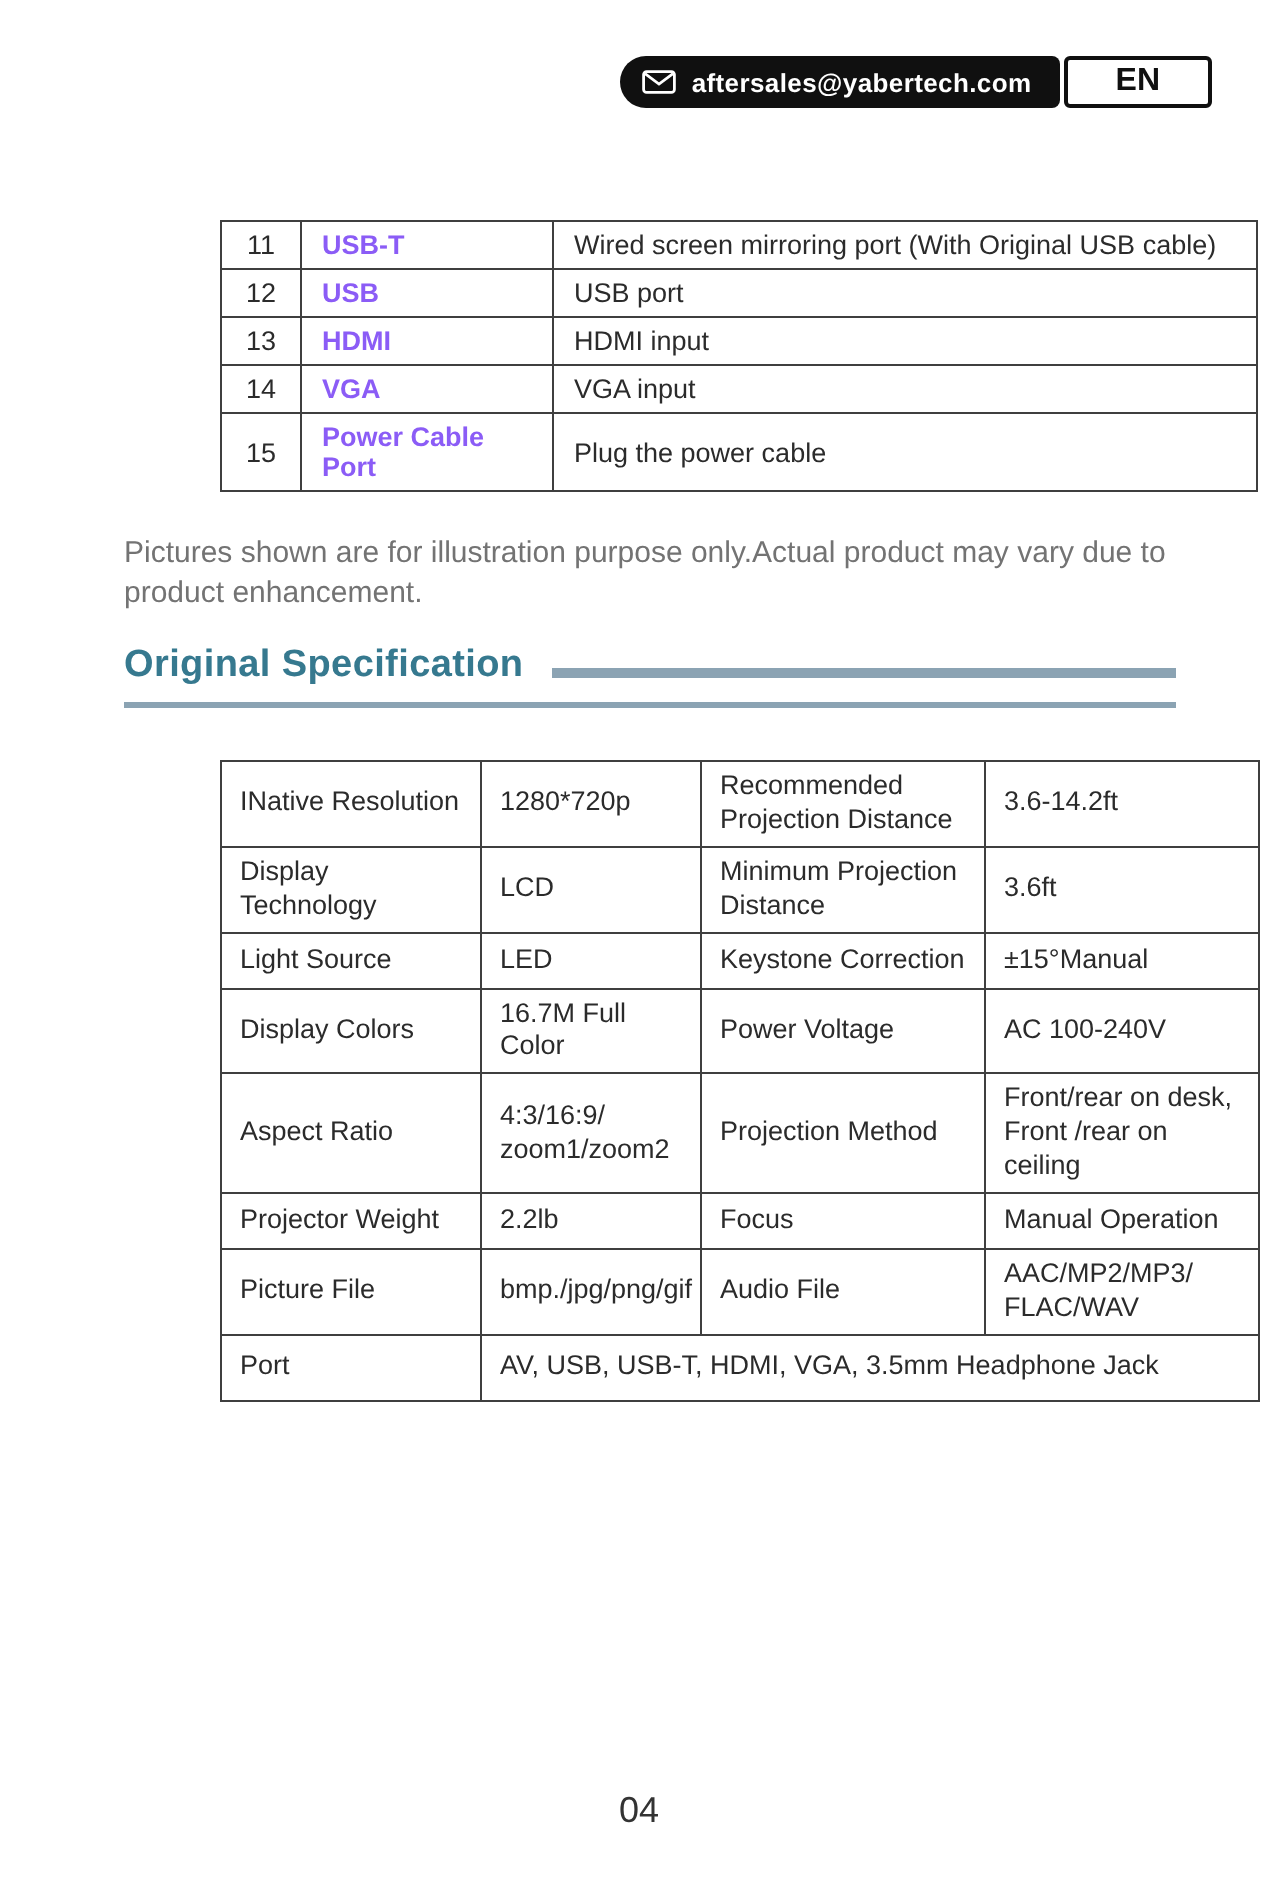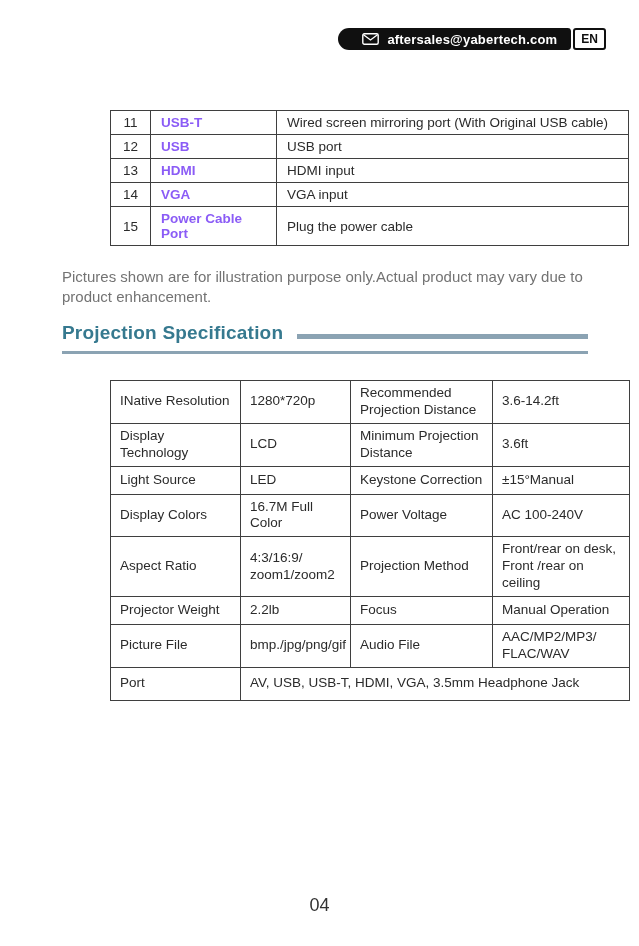--- a/index.html
+++ b/index.html
@@ -21,37 +21,37 @@
   .header-badge {
     position: absolute;
     top: 28px; right: 33px;
     display: flex;
     align-items: stretch;
   }
   .email-pill {
     background: #101010;
     color: #ffffff;
     border-radius: 13px 4px 4px 13px;
-    padding: 3px 14px 3px 24px;
+    padding: 3px 14px 3px 11px;
     display: flex;
     align-items: center;
     gap: 8px;
     font-size: 13px;
     font-weight: bold;
     letter-spacing: 0.2px;
   }
   .mail-icon { display: inline-flex; align-items: center; }
   .lang-box {
     background: #ffffff;
     border: 2px solid #101010;
     border-radius: 3px;
     color: #101010;
     font-weight: bold;
-    font-size: 12px;
-    padding: 2px 6px;
+    font-size: 16px;
+    padding: 2px 24px;
     margin-left: 2px;
     display: flex;
     align-items: center;
   }
 
   
   table { border-collapse: collapse; margin-left: 48px; }
   .ports-table {
     position: absolute;
     top: 110px; left: 62px;
@@ -180,21 +180,21 @@
         <td class="c-name">Power Cable Port</td>
         <td class="c-desc">Plug the power cable</td>
       </tr>
     </tbody>
   </table>
 
   <p class="note">Pictures shown are for illustration purpose only.Actual product may vary due to product enhancement.</p>
 
   <div class="section-head">
     <div class="row1">
-      <span class="section-title" id="section-title" style="color: rgb(54, 121, 143);">Projection Specification</span>
+      <span class="section-title" id="section-title" style="color: rgb(54, 121, 143);">Original Specification</span>
       <span class="head-line1" id="head-line1" style="background: rgb(139, 163, 179);"></span>
     </div>
     <div class="head-line2" id="head-line2" style="background: rgb(139, 163, 179);"></div>
   </div>
 
   <table class="spec-table">
     <colgroup>
       <col style="width:130px">
         <col style="width:110px">
         <col style="width:142px">

